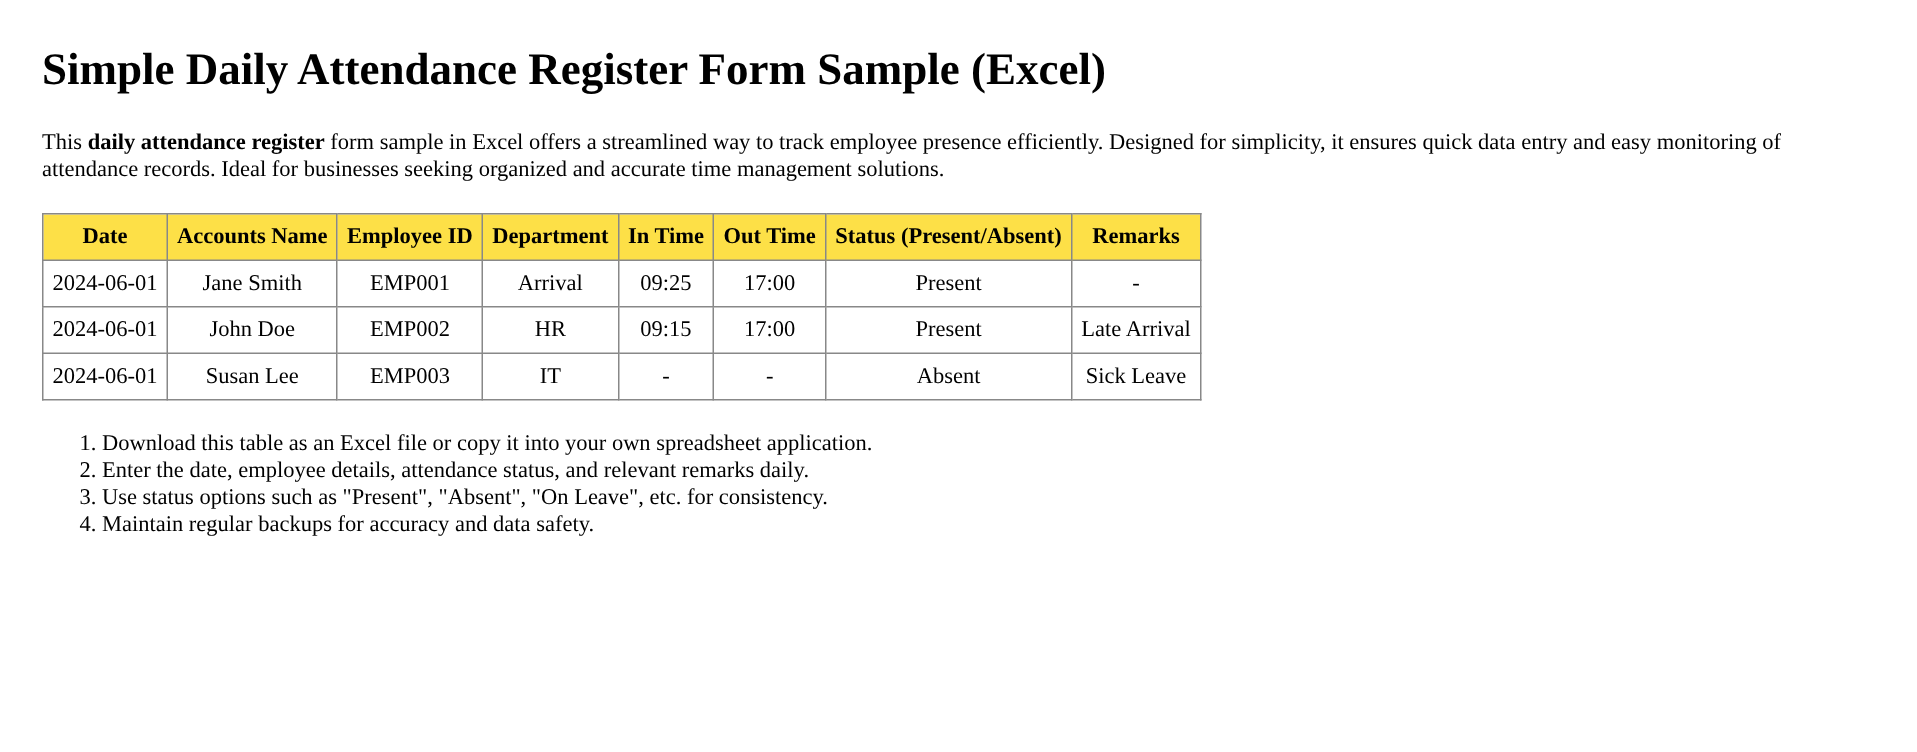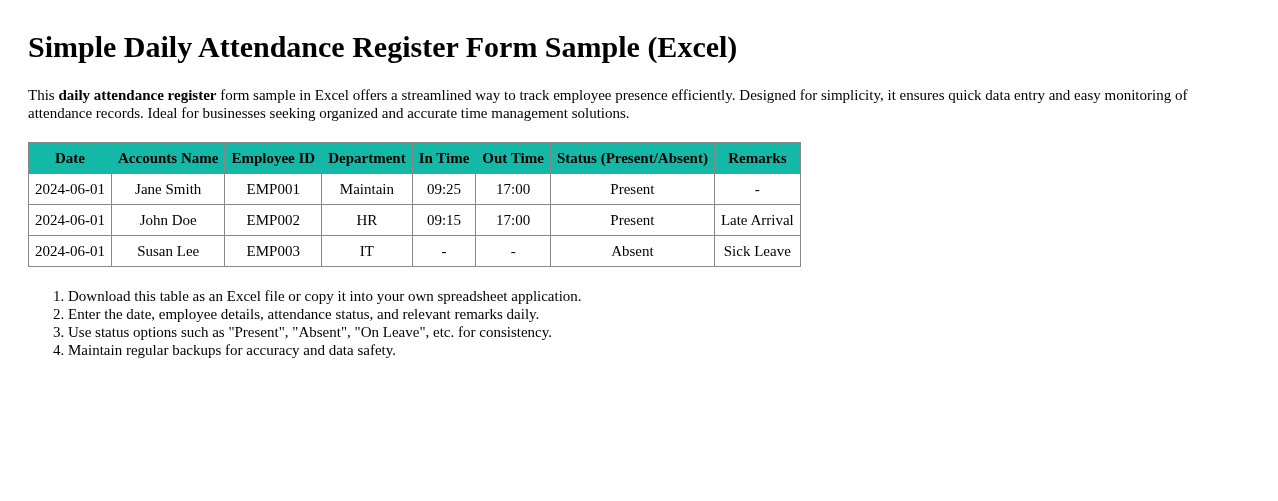--- a/index.html
+++ b/index.html
@@ -43,21 +43,21 @@
       font-size: 15px;
     }
     th, td {
       border: 1px solid #888888;
       padding: 0 6px;
       height: 30px;
       text-align: center;
       white-space: nowrap;
     }
     th {
-      background: #14b8a6;
+      background: #fde047;
       font-weight: bold;
       text-align: center;
     }
     h2.instr-heading { margin-top: 20px; }
     ol {
       margin: 20px 0 0 0;
       padding-left: 40px;
       line-height: 18px;
     }
     ol li { padding-left: 0; }
@@ -82,21 +82,21 @@
         <th>Out Time</th>
         <th>Status (Present/Absent)</th>
         <th>Remarks</th>
       </tr>
     </thead>
     <tbody>
       <tr>
         <td>2024-06-01</td>
         <td>Jane Smith</td>
         <td>EMP001</td>
-        <td>Maintain</td>
+        <td>Arrival</td>
         <td>09:25</td>
         <td>17:00</td>
         <td>Present</td>
         <td>-</td>
       </tr>
       <tr>
         <td>2024-06-01</td>
         <td>John Doe</td>
         <td>EMP002</td>
         <td>HR</td>

